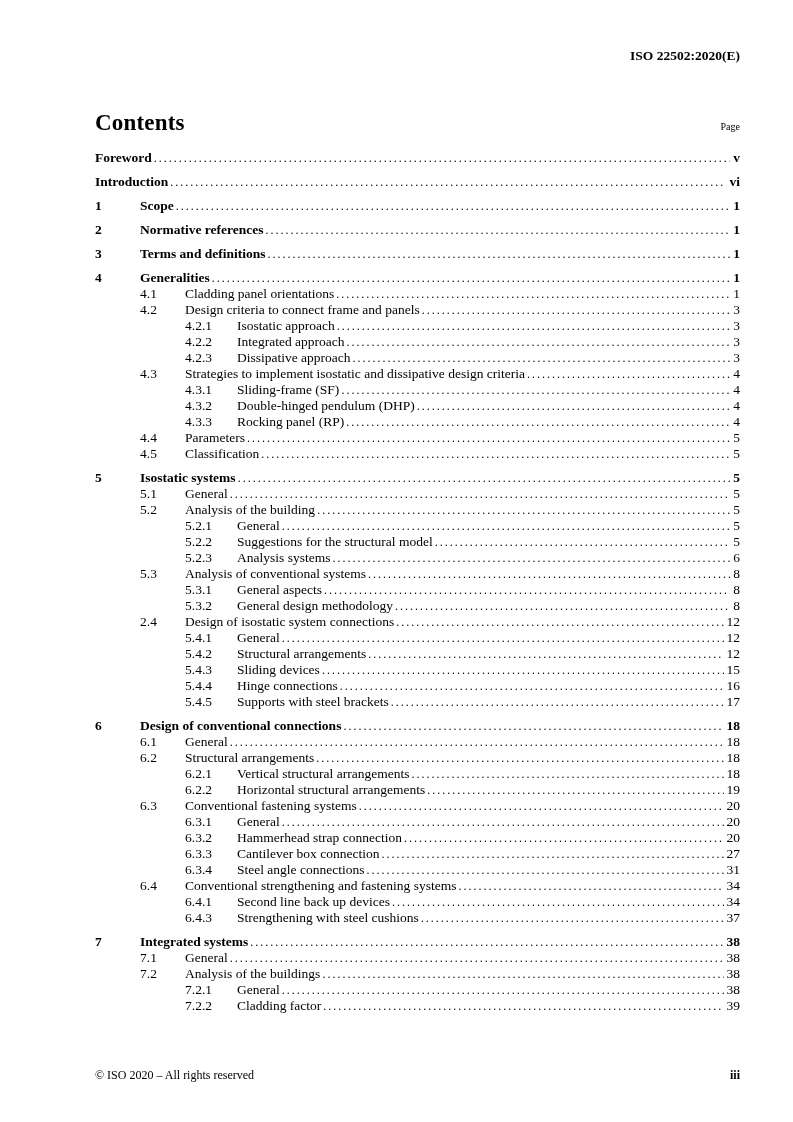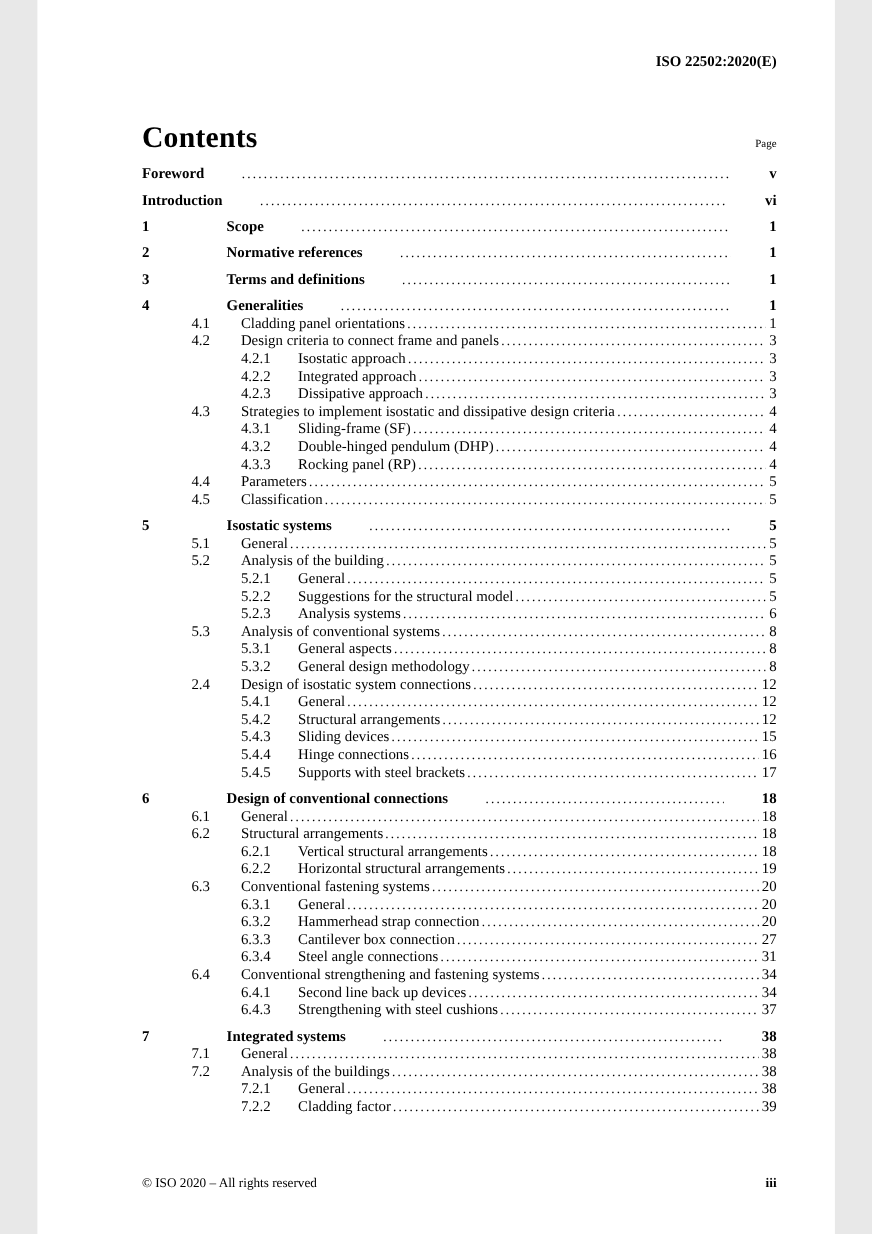--- a/index.html
+++ b/index.html
@@ -1,21 +1,21 @@
 <!DOCTYPE html>
 <html><head>
 <meta charset="utf-8">
 <style>
   * { margin: 0; padding: 0; box-sizing: border-box; }
   html, body { background: #e8e8e8; }
   body { font-family: "Liberation Serif", "DejaVu Serif", serif; color: #000; }
 
   .page {
     position: relative;
-    width: 725px;
+    width: 793px;
     height: 1122px;
     margin: 0 auto;
     background: #ffffff;
     overflow: hidden;
   }
 
   .doc-ref {
     position: absolute;
     top: 48px;
     right: 53px;
@@ -26,21 +26,21 @@
   .contents-header {
     position: absolute;
     top: 110px;
     left: 95px;
     right: 53px;
     display: flex;
     justify-content: space-between;
     align-items: baseline;
   }
   .contents-title {
-    font-size: 27px;
+    font-size: 23px;
     font-weight: bold;
     letter-spacing: 0.2px;
   }
   .page-label {
     font-size: 10px;
   }
 
   .toc-list {
     position: absolute;
     top: 150px;
@@ -48,21 +48,21 @@
     right: 53px;
   }
 
   .toc-row {
     display: flex;
     align-items: baseline;
     font-size: 13.5px;
     line-height: 16px;
     white-space: nowrap;
   }
-  .toc-row.level-0 { margin-top: 8px; gap: 32px; }
+  .toc-row.level-0 { margin-top: 8px; }
   .toc-list .toc-row.level-0:first-child { margin-top: 0; }
   .toc-row.level-1 { padding-left: 45px; }
   .toc-row.level-2 { padding-left: 90px; }
 
   .toc-row .num { flex: 0 0 45px; }
   .toc-row.level-2 .num { flex: 0 0 52px; }
 
   .toc-row .ttl { flex: 0 0 auto; }
 
   .toc-row .dots {

